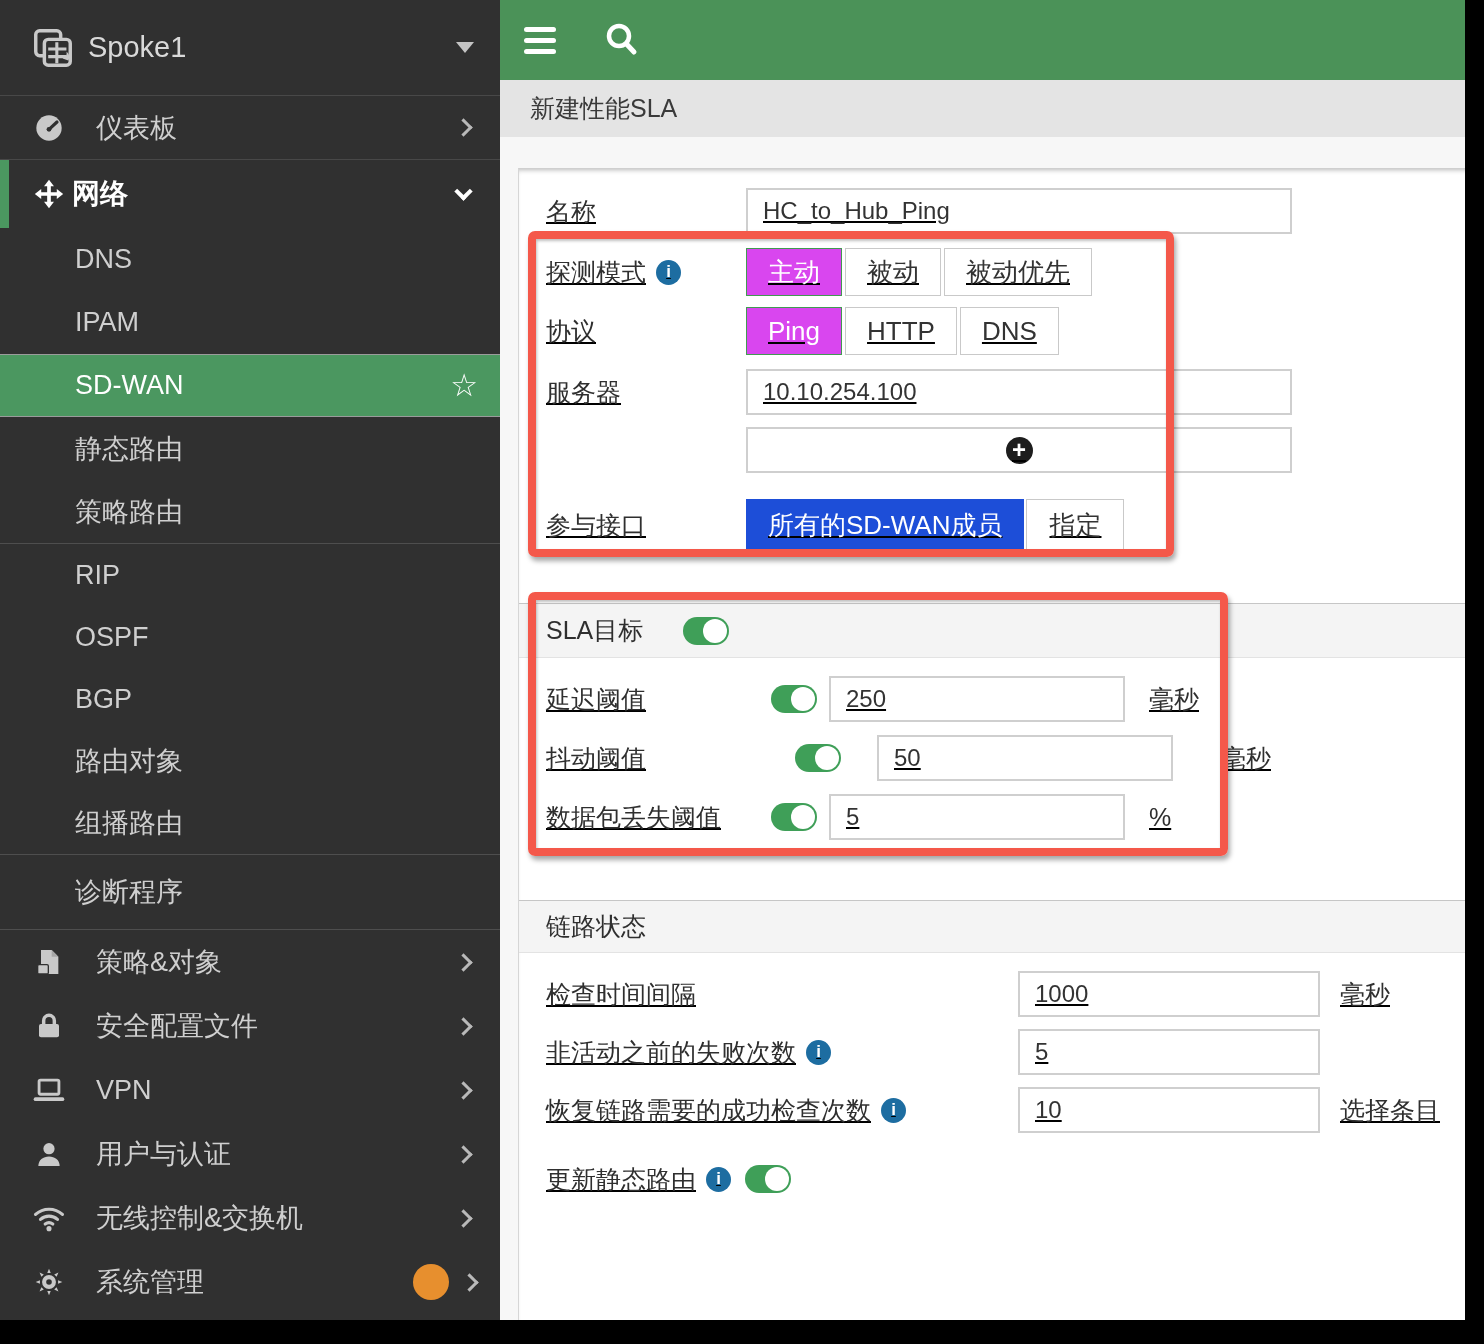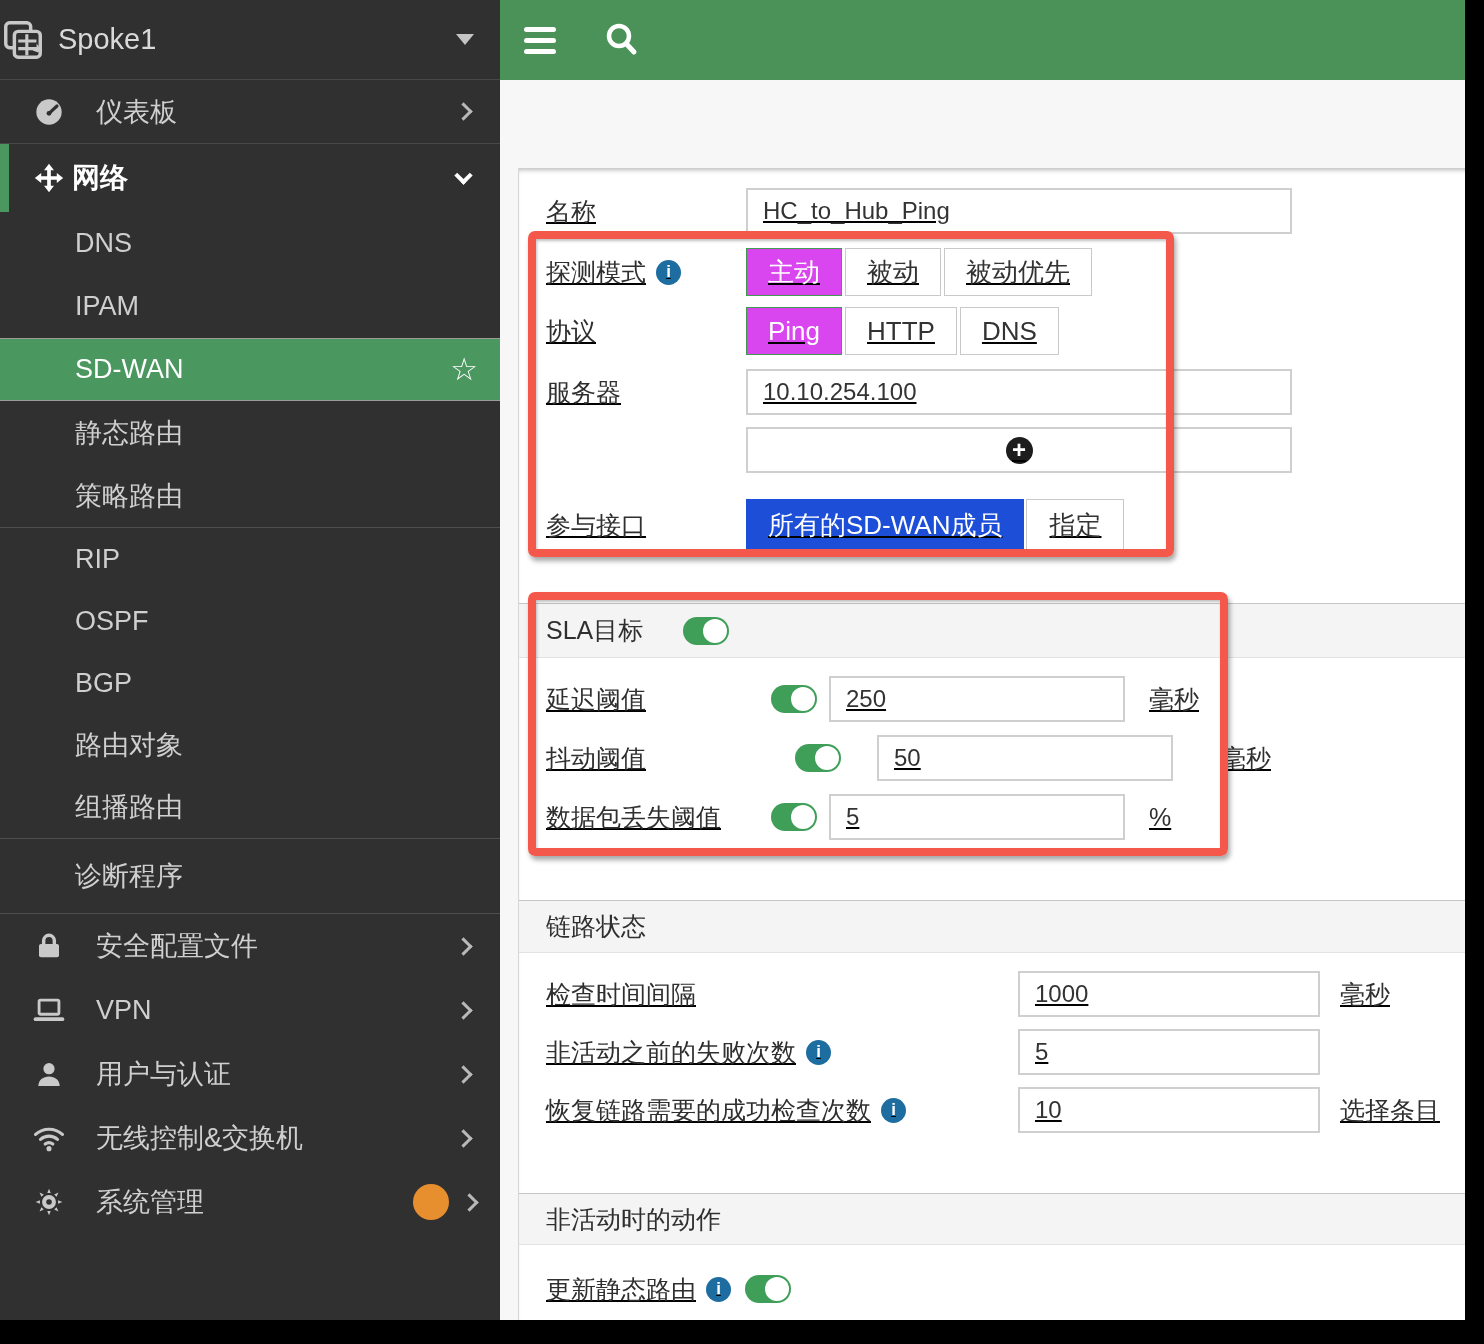--- a/index.html
+++ b/index.html
@@ -6,21 +6,21 @@
   html,body { background:#000; }
   body { font-family:"Liberation Sans","DejaVu Sans",sans-serif; }
   #app { position:relative; width:1484px; height:1344px; background:#f7f7f7; overflow:hidden; }
 
   
   .sidebar { position:absolute; left:0; top:0; width:500px; height:100%; background:#303030; color:#cfcfcf; }
   .srow { display:flex; align-items:center; position:relative; cursor:pointer; }
   .srow .icon { width:46px; display:flex; justify-content:center; align-items:center; flex:none; }
   .chev { width:13px; height:13px; border:solid #b9b9b9; border-width:3px 3px 0 0; transform:rotate(45deg); margin-left:auto; margin-right:30px; flex:none; }
   .chev.down { transform:rotate(135deg); border-color:#fff; border-width:4px 4px 0 0; margin-top:-6px; }
-  .device-row { height:80px; border-bottom:1px solid #484848; }
+  .device-row { height:96px; padding-left:30px; border-bottom:1px solid #484848; }
   .device-row .dlabel { font-size:29px; color:#d9d9d9; margin-left:12px; }
   .caret-down { width:0; height:0; border-left:9px solid transparent; border-right:9px solid transparent; border-top:11px solid #c4c4c4; margin-left:auto; margin-right:26px; }
   .top-row { height:64px; padding-left:26px; font-size:27px; }
   .top-row .tlabel { margin-left:24px; }
   .dash-row { border-bottom:1px solid #484848; }
   .net-row { height:68px; padding-left:26px; font-size:28px; color:#fff; font-weight:bold; }
   .net-row::before { content:""; position:absolute; left:0; top:0; bottom:0; width:9px; background:#4b9760; }
   .sub-row { height:63px; padding-left:75px; font-size:27px; }
   .sub-row.h62 { height:62px; }
   .sub-row.tall { height:74px; }
@@ -142,20 +142,31 @@
       </div>
     <div class="srow sub-row h62">
         <span>组播路由</span>
       </div>
     <div class="nav-sep"></div>
     <div class="srow sub-row tall">
         <span>诊断程序</span>
       </div>
     <div class="nav-sep"></div>
 
+    <div class="srow top-row">
+      <span class="icon">
+        <svg width="32" height="32" viewBox="0 0 24 24">
+          <path d="M6 3h8l5 5v13H6z" fill="#c9c9c9"></path>
+          <path d="M14 3v5h5" fill="#a7a7a7"></path>
+          <rect x="3.5" y="14" width="8" height="7" rx="1" fill="#c9c9c9" stroke="#303030" stroke-width="1"></rect>
+        </svg>
+      </span>
+      <span class="tlabel">策略&amp;对象</span>
+      <span class="chev"></span>
+    </div>
 
     <div class="srow top-row">
       <span class="icon">
         <svg width="32" height="32" viewBox="0 0 24 24">
           <rect x="4.5" y="10.5" width="15" height="10" rx="1.5" fill="#c9c9c9"></rect>
           <path d="M8 10.5V8a4 4 0 0 1 8 0v2.5" stroke="#c9c9c9" stroke-width="2.6" fill="none"></path>
         </svg>
       </span>
       <span class="tlabel">安全配置文件</span>
       <span class="chev"></span>
@@ -219,20 +230,23 @@
           <div></div>
         </div>
       <span>
         <svg width="40" height="40" viewBox="0 0 40 40">
           <circle cx="17" cy="16" r="10" fill="none" stroke="#fff" stroke-width="4.5"></circle>
           <line x1="24.5" y1="24" x2="32" y2="32" stroke="#fff" stroke-width="5" stroke-linecap="round"></line>
         </svg>
       </span>
     </div>
 
+    <div class="titlebar">
+      <span>新建性能SLA</span>
+    </div>
 
     <div class="panel">
 
       <div class="frow" style="margin-top:18px; height:48px;">
         <span class="flabel">名称</span>
         <input class="txt w-big" type="text" value="HC_to_Hub_Ping" style="">
       </div>
 
       <div class="frow" style="margin-top:13px; height:48px;">
         <span class="flabel">
@@ -322,23 +336,20 @@
 
       <div class="frow" style="margin-top:8px; height:50px;">
         <span class="linklabel">
           <span>恢复链路需要的成功检查次数</span>
           <span class="info">i</span>
         </span>
         <input class="txt link-input" type="text" value="10" style="">
         <span class="unit2">选择条目</span>
       </div>
 
-      <div class="sechead" style="margin-top:58px; height:52px;">
-        <span>非活动时的动作</span>
-      </div>
 
       <div class="frow" style="margin-top:20px; height:48px;">
         <span style="font-size:25px; color:#2f2f2f;">更新静态路由</span>
         <span class="info">i</span>
         <span class="toggle" style="margin-left:14px;"></span>
       </div>
 
     </div>
   </div>
 

